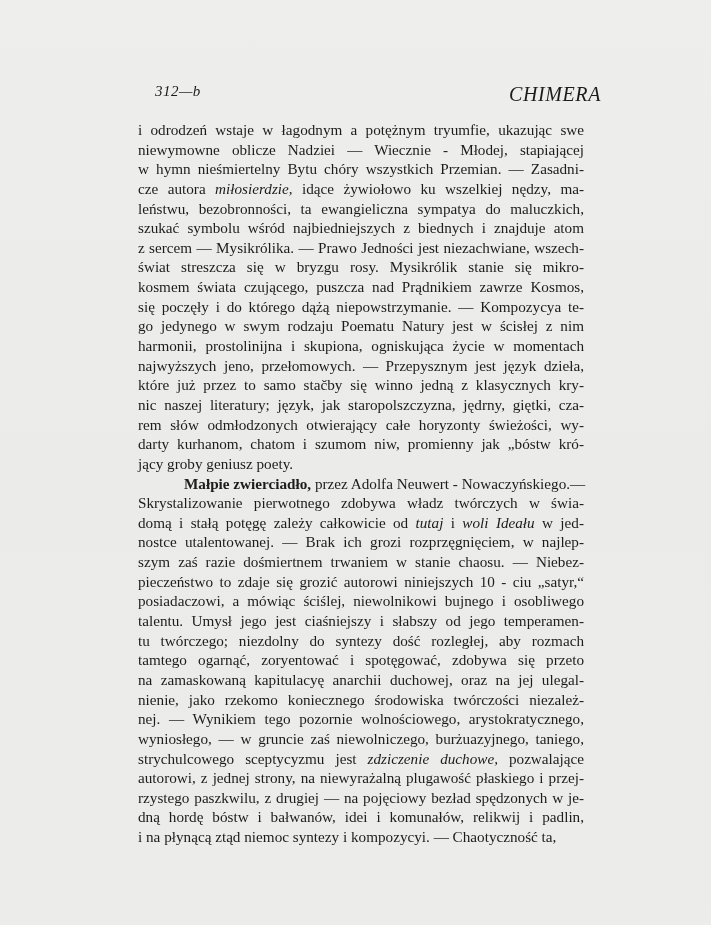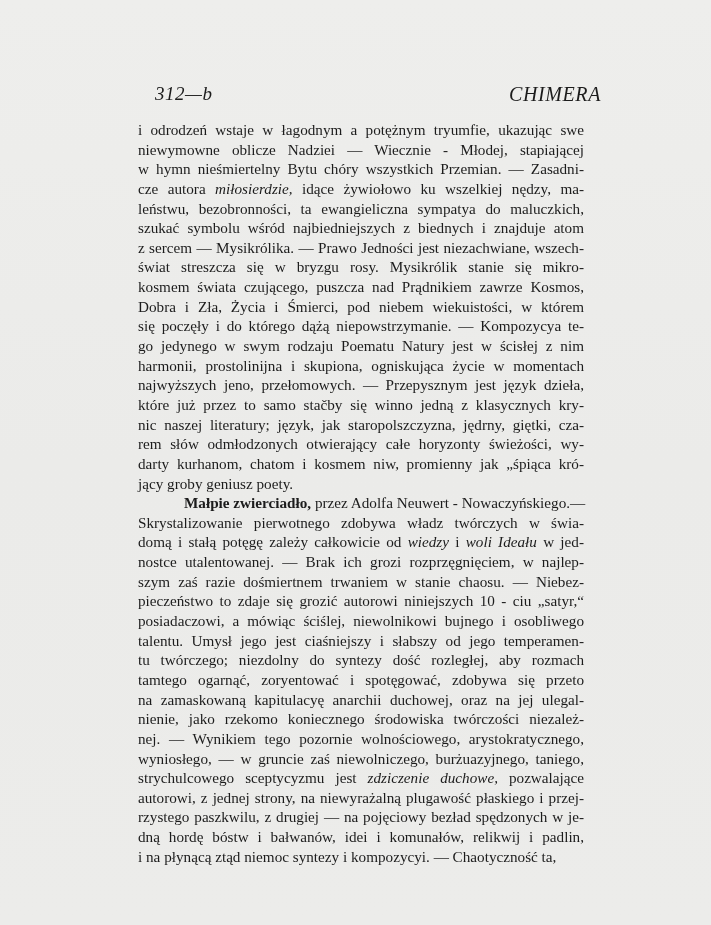--- a/index.html
+++ b/index.html
@@ -26,21 +26,21 @@
       left: 155px;
       top: 83px;
       width: 446px;
       height: 26px;
     }
     .page-number {
       position: absolute;
       left: 0;
       top: 0;
       font-style: italic;
-      font-size: 19px;
+      font-size: 15px;
       letter-spacing: 0.5px;
     }
     .running-title {
       position: absolute;
       right: 0;
       top: 0;
       font-style: italic;
       font-size: 20px;
       letter-spacing: 0.6px;
     }
@@ -85,33 +85,32 @@
   <div class="body-text" id="body-text">
       <span class="line"><span>i odrodzeń wstaje w łagodnym a potężnym tryumfie, ukazując swe</span></span>
       <span class="line"><span>niewymowne oblicze Nadziei — Wiecznie - Młodej, stapiającej</span></span>
       <span class="line"><span>w hymn nieśmiertelny Bytu chóry wszystkich Przemian. — Zasadni-</span></span>
       <span class="line"><span>cze autora </span><span class="ital">miłosierdzie,</span><span> idące żywiołowo ku wszelkiej nędzy, ma-</span></span>
       <span class="line"><span>leństwu, bezobronności, ta ewangieliczna sympatya do maluczkich,</span></span>
       <span class="line"><span>szukać symbolu wśród najbiedniejszych z biednych i znajduje atom</span></span>
       <span class="line"><span>z sercem — Mysikrólika. — Prawo Jedności jest niezachwiane, wszech-</span></span>
       <span class="line"><span>świat streszcza się w bryzgu rosy. Mysikrólik stanie się mikro-</span></span>
       <span class="line"><span>kosmem świata czującego, puszcza nad Prądnikiem zawrze Kosmos,</span></span>
-      <span class="line"><span>Dobra i Zła, Życia i Śmierci, pod niebem wiekuistości, w którem</span></span>
       <span class="line"><span>się poczęły i do którego dążą niepowstrzymanie. — Kompozycya te-</span></span>
       <span class="line"><span>go jedynego w swym rodzaju Poematu Natury jest w ścisłej z nim</span></span>
       <span class="line"><span>harmonii, prostolinijna i skupiona, ogniskująca życie w momentach</span></span>
       <span class="line"><span>najwyższych jeno, przełomowych. — Przepysznym jest język dzieła,</span></span>
       <span class="line"><span>które już przez to samo stačby się winno jedną z klasycznych kry-</span></span>
       <span class="line"><span>nic naszej literatury; język, jak staropolszczyzna, jędrny, giętki, cza-</span></span>
       <span class="line"><span>rem słów odmłodzonych otwierający całe horyzonty świeżości, wy-</span></span>
-      <span class="line"><span>darty kurhanom, chatom i kosmem niw, promienny jak „śpiąca kró-</span></span>
+      <span class="line"><span>darty kurhanom, chatom i szumom niw, promienny jak „bóstw kró-</span></span>
       <span class="line last"><span>jący groby geniusz poety.</span></span>
       <span class="line indent"><span class="bold">Małpie zwierciadło,</span><span> przez Adolfa Neuwert - Nowaczyńskiego.—</span></span>
       <span class="line"><span>Skrystalizowanie pierwotnego zdobywa władz twórczych w świa-</span></span>
-      <span class="line"><span>domą i stałą potęgę zależy całkowicie od </span><span class="ital">wiedzy</span><span> i </span><span class="ital">woli Ideału</span><span> w jed-</span></span>
+      <span class="line"><span>domą i stałą potęgę zależy całkowicie od </span><span class="ital">tutaj</span><span> i </span><span class="ital">woli Ideału</span><span> w jed-</span></span>
       <span class="line"><span>nostce utalentowanej. — Brak ich grozi rozprzęgnięciem, w najlep-</span></span>
       <span class="line"><span>szym zaś razie dośmiertnem trwaniem w stanie chaosu. — Niebez-</span></span>
       <span class="line"><span>pieczeństwo to zdaje się grozić autorowi niniejszych 10 - ciu „satyr,“</span></span>
       <span class="line"><span>posiadaczowi, a mówiąc ściślej, niewolnikowi bujnego i osobliwego</span></span>
       <span class="line"><span>talentu. Umysł jego jest ciaśniejszy i słabszy od jego temperamen-</span></span>
       <span class="line"><span>tu twórczego; niezdolny do syntezy dość rozległej, aby rozmach</span></span>
       <span class="line"><span>tamtego ogarnąć, zoryentować i spotęgować, zdobywa się przeto</span></span>
       <span class="line"><span>na zamaskowaną kapitulacyę anarchii duchowej, oraz na jej ulegal-</span></span>
       <span class="line"><span>nienie, jako rzekomo koniecznego środowiska twórczości niezależ-</span></span>
       <span class="line"><span>nej. — Wynikiem tego pozornie wolnościowego, arystokratycznego,</span></span>

